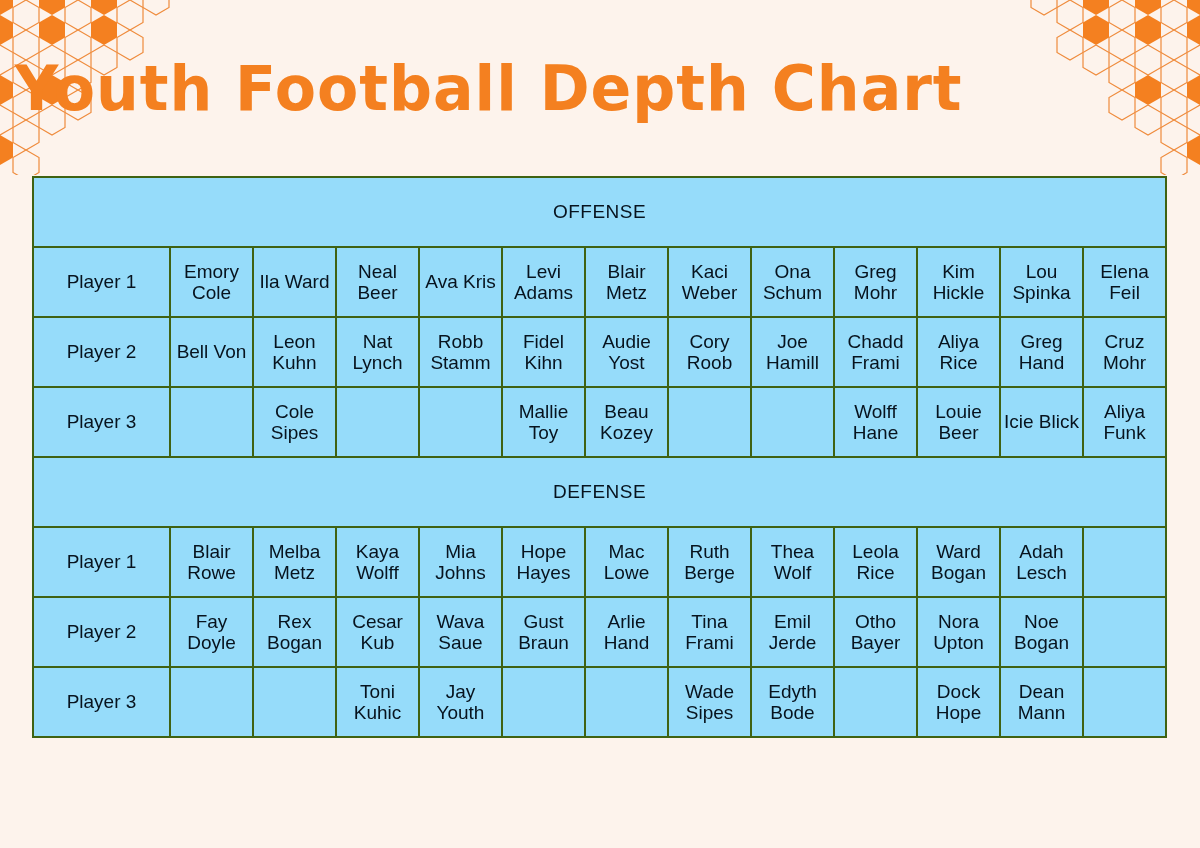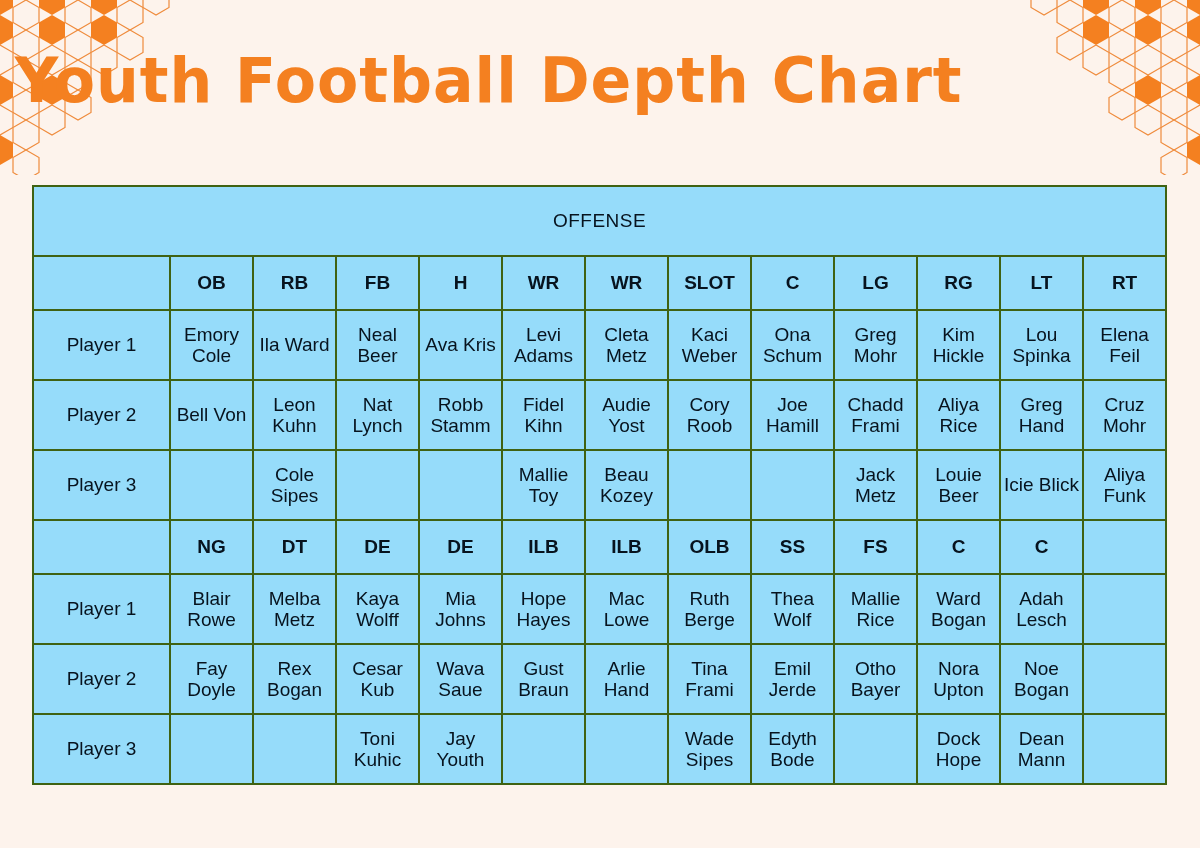--- a/index.html
+++ b/index.html
@@ -24,21 +24,21 @@
     height: 175px;
     pointer-events: none;
     z-index: 1;
   }
   .honeycomb.left  { left: 0; }
   .honeycomb.right { right: 0; }
 
   
   .title-wrap {
     position: absolute;
-    top: 44px;
+    top: 52px;
     left: 0;
     width: 976px;
     text-align: center;
     z-index: 2;
   }
   .page-title {
     margin: 0;
     font-family: "DejaVu Sans", sans-serif;
     font-weight: bold;
     font-size: 62px;
@@ -48,21 +48,20 @@
     transform: scaleX(0.97);
   }
 
   
   .chart-area {
     position: absolute;
     left: 32px;
     top: 176px;
     width: 1132px;
     z-index: 2;
-    margin-top: 9px;
   }
   table.depth-chart {
     border-collapse: collapse;
     table-layout: fixed;
     width: 1132px;
   }
   table.depth-chart td {
     border: 2px solid #3f6212;
     background: #96dcfa;
     text-align: center;
@@ -209,42 +208,27 @@
       <col class="c-pos">
         <col class="c-pos">
         <col class="c-pos">
         <col class="c-last">
     </colgroup>
     <tbody>
         <tr>
           <td class="section-banner" colspan="13">OFFENSE</td>
         </tr>
         <tr>
-          <td class="pos-header"></td>
-          <td class="pos-header">OB</td>
-          <td class="pos-header">RB</td>
-          <td class="pos-header">FB</td>
-          <td class="pos-header">H</td>
-          <td class="pos-header">WR</td>
-          <td class="pos-header">WR</td>
-          <td class="pos-header">SLOT</td>
-          <td class="pos-header">C</td>
-          <td class="pos-header">LG</td>
-          <td class="pos-header">RG</td>
-          <td class="pos-header">LT</td>
-          <td class="pos-header">RT</td>
-        </tr>
-        <tr>
           <td class="row-label">Player 1</td>
           <td class="player-cell">Emory Cole</td>
           <td class="player-cell">Ila Ward</td>
           <td class="player-cell">Neal Beer</td>
           <td class="player-cell">Ava Kris</td>
           <td class="player-cell">Levi Adams</td>
-          <td class="player-cell">Cleta Metz</td>
+          <td class="player-cell">Blair Metz</td>
           <td class="player-cell">Kaci Weber</td>
           <td class="player-cell">Ona Schum</td>
           <td class="player-cell">Greg Mohr</td>
           <td class="player-cell">Kim Hickle</td>
           <td class="player-cell">Lou Spinka</td>
           <td class="player-cell">Elena Feil</td>
         </tr>
         <tr>
           <td class="row-label">Player 2</td>
           <td class="player-cell">Bell Von</td>
@@ -263,51 +247,39 @@
         <tr>
           <td class="row-label">Player 3</td>
           <td class="player-cell blank-cell"></td>
           <td class="player-cell">Cole Sipes</td>
           <td class="player-cell blank-cell"></td>
           <td class="player-cell blank-cell"></td>
           <td class="player-cell">Mallie Toy</td>
           <td class="player-cell">Beau Kozey</td>
           <td class="player-cell blank-cell"></td>
           <td class="player-cell blank-cell"></td>
-          <td class="player-cell">Jack Metz</td>
+          <td class="player-cell">Wolff Hane</td>
           <td class="player-cell">Louie Beer</td>
           <td class="player-cell">Icie Blick</td>
           <td class="player-cell">Aliya Funk</td>
         </tr>
         <tr>
-          <td class="pos-header"></td>
-          <td class="pos-header">NG</td>
-          <td class="pos-header">DT</td>
-          <td class="pos-header">DE</td>
-          <td class="pos-header">DE</td>
-          <td class="pos-header">ILB</td>
-          <td class="pos-header">ILB</td>
-          <td class="pos-header">OLB</td>
-          <td class="pos-header">SS</td>
-          <td class="pos-header">FS</td>
-          <td class="pos-header">C</td>
-          <td class="pos-header">C</td>
-          <td class="pos-header"></td>
+          <td class="section-banner" colspan="13">DEFENSE</td>
         </tr>
         <tr>
           <td class="row-label">Player 1</td>
           <td class="player-cell">Blair Rowe</td>
           <td class="player-cell">Melba Metz</td>
           <td class="player-cell">Kaya Wolff</td>
           <td class="player-cell">Mia Johns</td>
           <td class="player-cell">Hope Hayes</td>
           <td class="player-cell">Mac Lowe</td>
           <td class="player-cell">Ruth Berge</td>
           <td class="player-cell">Thea Wolf</td>
-          <td class="player-cell">Mallie Rice</td>
+          <td class="player-cell">Leola Rice</td>
           <td class="player-cell">Ward Bogan</td>
           <td class="player-cell">Adah Lesch</td>
           <td class="player-cell blank-cell"></td>
         </tr>
         <tr>
           <td class="row-label">Player 2</td>
           <td class="player-cell">Fay Doyle</td>
           <td class="player-cell">Rex Bogan</td>
           <td class="player-cell">Cesar Kub</td>
           <td class="player-cell">Wava Saue</td>

